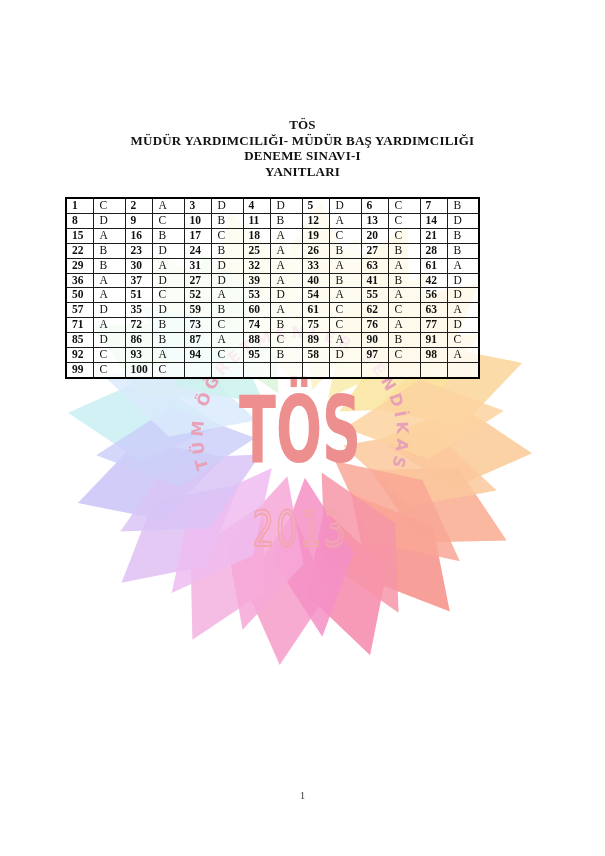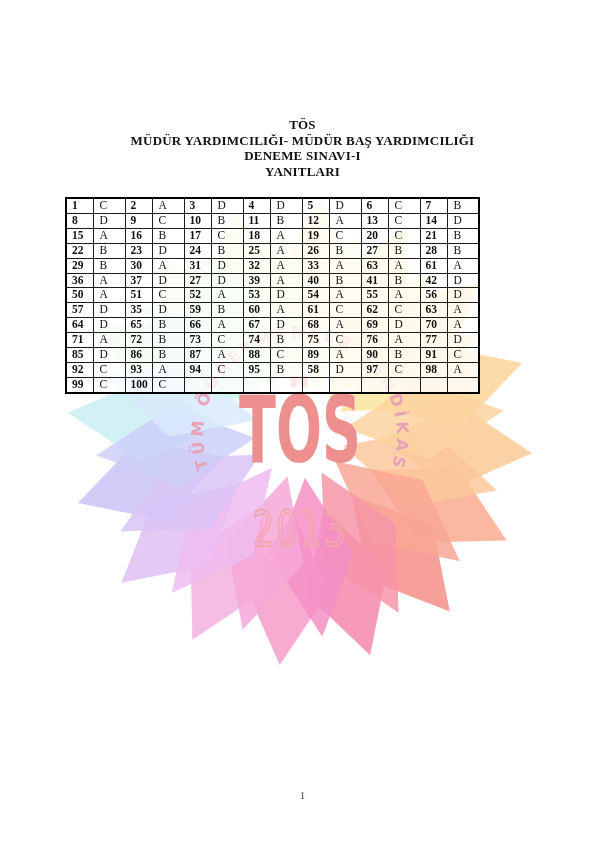--- a/index.html
+++ b/index.html
@@ -263,36 +263,20 @@
           <td class="num">60</td>
           <td class="ans">A</td>
           <td class="num">61</td>
           <td class="ans">C</td>
           <td class="num">62</td>
           <td class="ans">C</td>
           <td class="num">63</td>
           <td class="ans">A</td>
         </tr>
         <tr>
-          <td class="num">64</td>
-          <td class="ans">D</td>
-          <td class="num">65</td>
-          <td class="ans">B</td>
-          <td class="num">66</td>
-          <td class="ans">A</td>
-          <td class="num">67</td>
-          <td class="ans">D</td>
-          <td class="num">68</td>
-          <td class="ans">A</td>
-          <td class="num">69</td>
-          <td class="ans">D</td>
-          <td class="num">70</td>
-          <td class="ans">A</td>
-        </tr>
-        <tr>
           <td class="num">71</td>
           <td class="ans">A</td>
           <td class="num">72</td>
           <td class="ans">B</td>
           <td class="num">73</td>
           <td class="ans">C</td>
           <td class="num">74</td>
           <td class="ans">B</td>
           <td class="num">75</td>
           <td class="ans">C</td>

